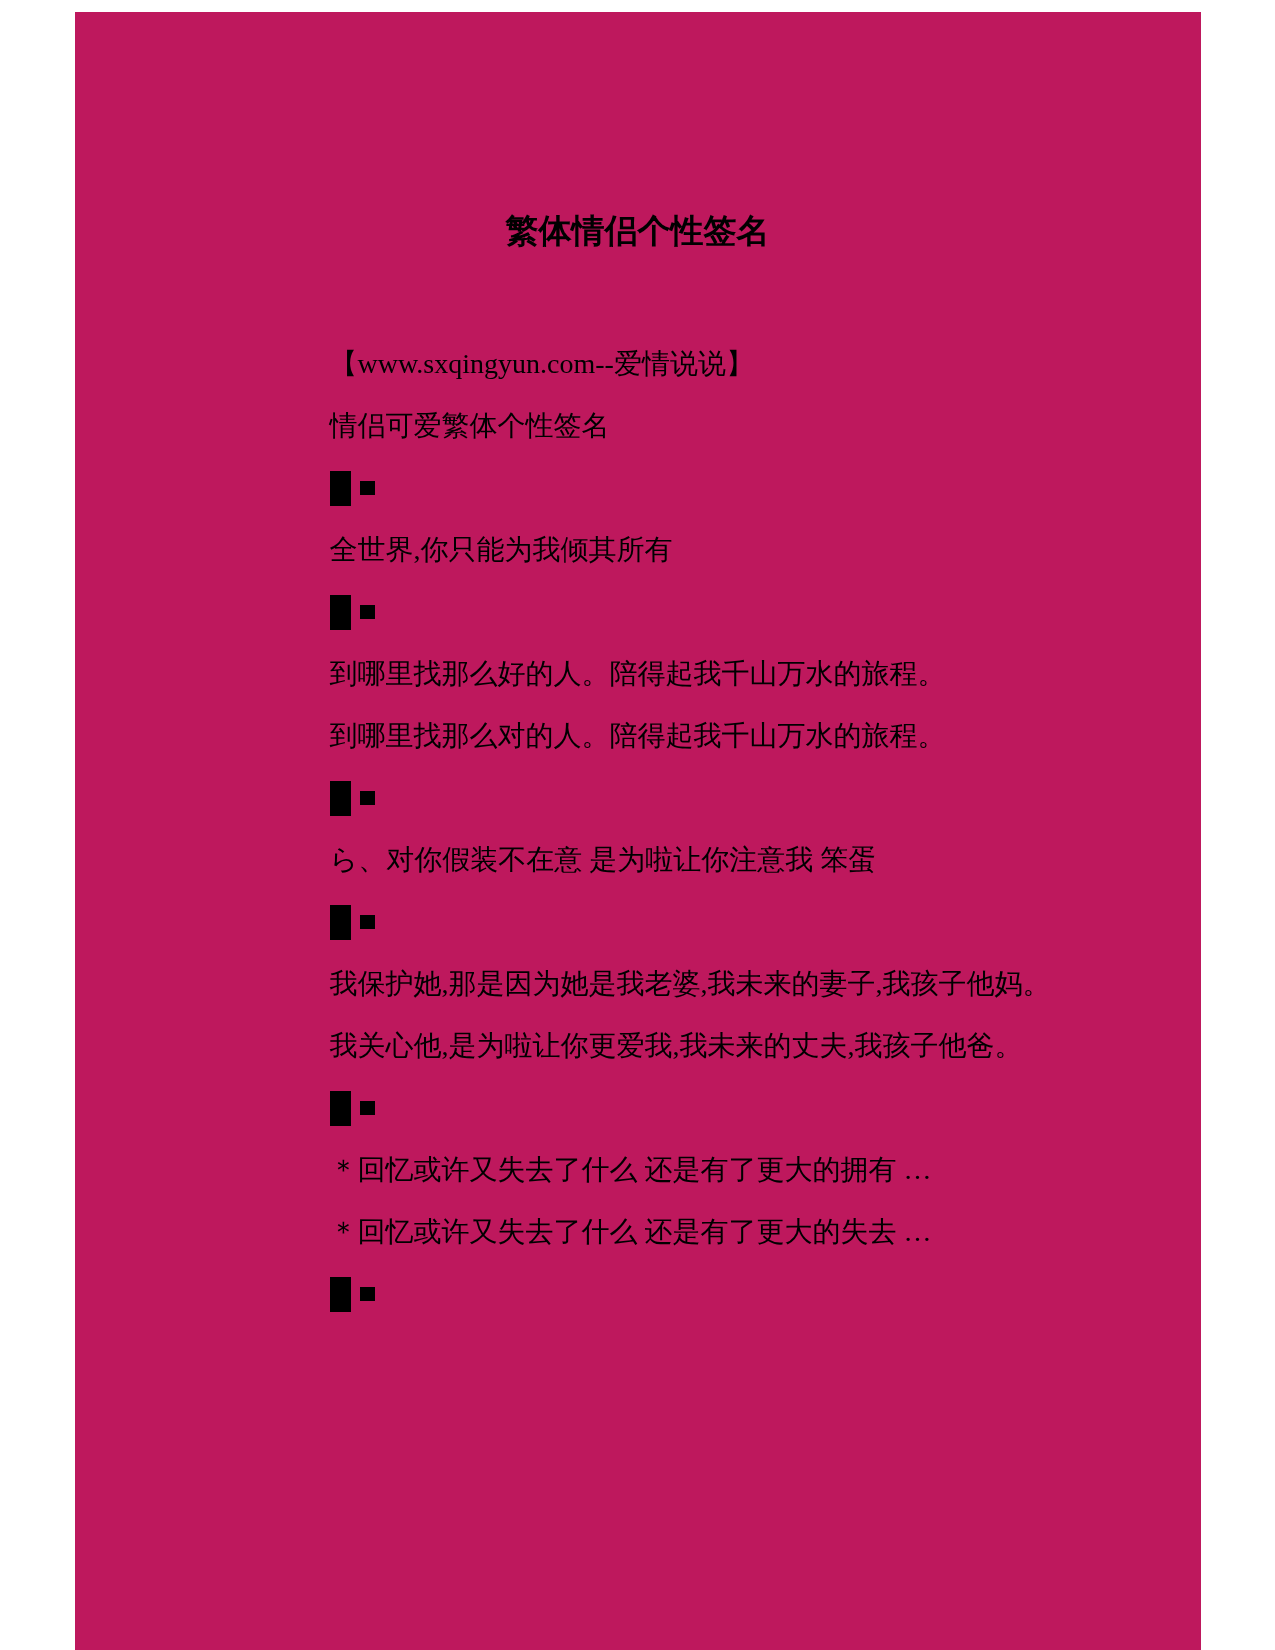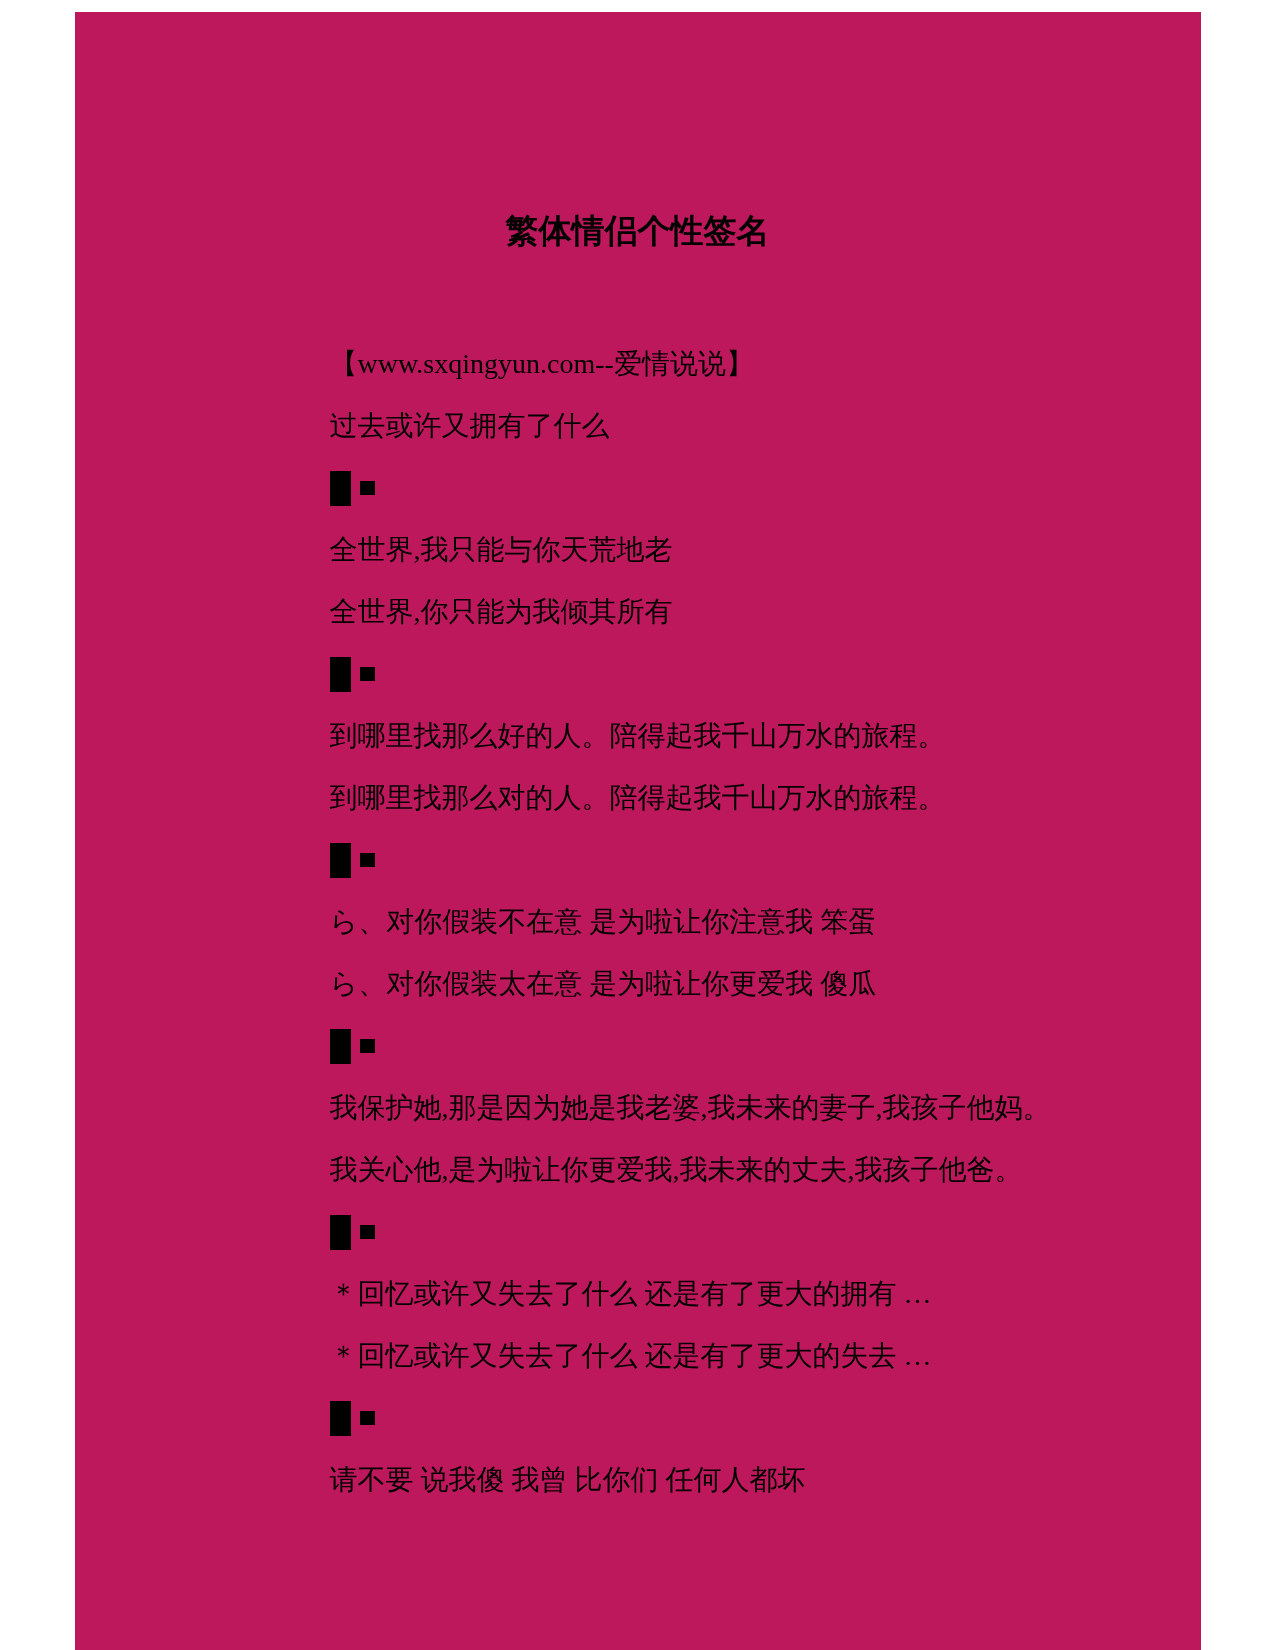--- a/index.html
+++ b/index.html
@@ -58,50 +58,47 @@
     background: #000000;
   }
 </style>
 </head>
 <body>
 
 <div class="page">
   <h1 class="title">繁体情侣个性签名</h1>
   <div class="body-col" id="paragraphs">
       <p class="para">【www.sxqingyun.com--爱情说说】</p>
-      <p class="para">过去或许又拥有了什么</p>
+      <p class="para">情侣可爱繁体个性签名</p>
       <div class="sep">
         <span class="block-large"></span>
         <span class="block-small"></span>
       </div>
-      <p class="para">全世界,我只能与你天荒地老</p>
       <p class="para">全世界,你只能为我倾其所有</p>
       <div class="sep">
         <span class="block-large"></span>
         <span class="block-small"></span>
       </div>
       <p class="para">到哪里找那么好的人。陪得起我千山万水的旅程。</p>
       <p class="para">到哪里找那么对的人。陪得起我千山万水的旅程。</p>
       <div class="sep">
         <span class="block-large"></span>
         <span class="block-small"></span>
       </div>
       <p class="para">ら、对你假装不在意 是为啦让你注意我 笨蛋</p>
-      <p class="para">ら、对你假装太在意 是为啦让你更爱我 傻瓜</p>
       <div class="sep">
         <span class="block-large"></span>
         <span class="block-small"></span>
       </div>
       <p class="para">我保护她,那是因为她是我老婆,我未来的妻子,我孩子他妈。</p>
       <p class="para">我关心他,是为啦让你更爱我,我未来的丈夫,我孩子他爸。</p>
       <div class="sep">
         <span class="block-large"></span>
         <span class="block-small"></span>
       </div>
       <p class="para">＊回忆或许又失去了什么 还是有了更大的拥有 …</p>
       <p class="para">＊回忆或许又失去了什么 还是有了更大的失去 …</p>
       <div class="sep">
         <span class="block-large"></span>
         <span class="block-small"></span>
       </div>
-      <p class="para">请不要 说我傻 我曾 比你们 任何人都坏</p>
     </div>
 </div>
 
 </body></html>

